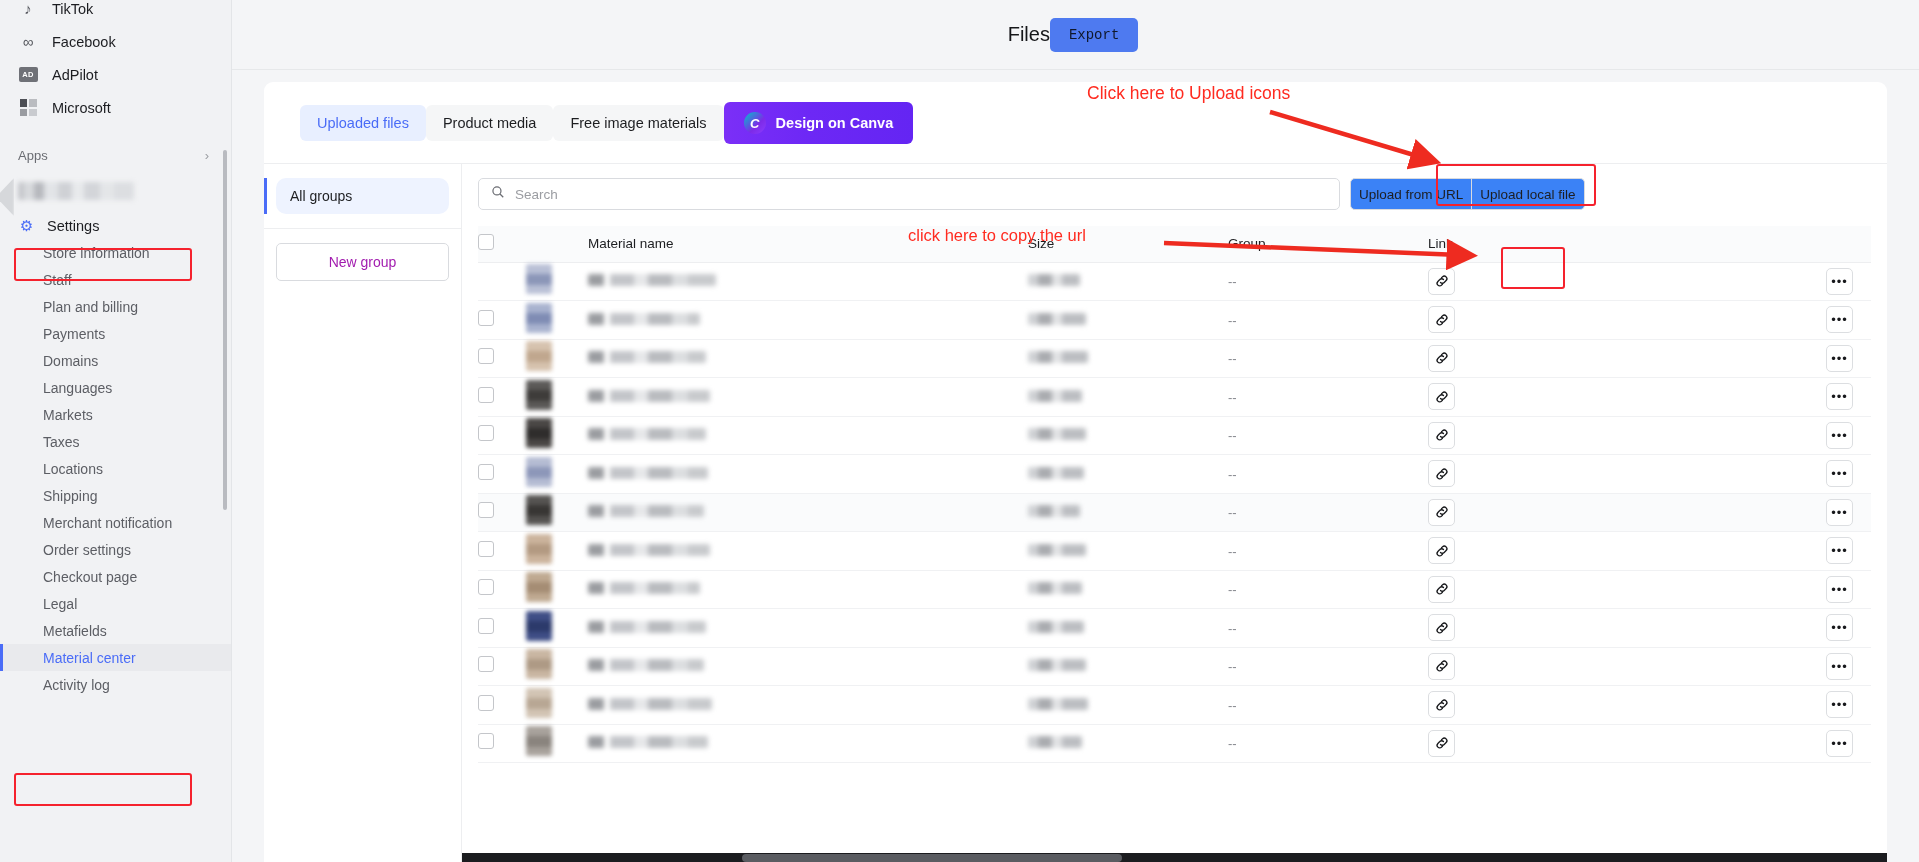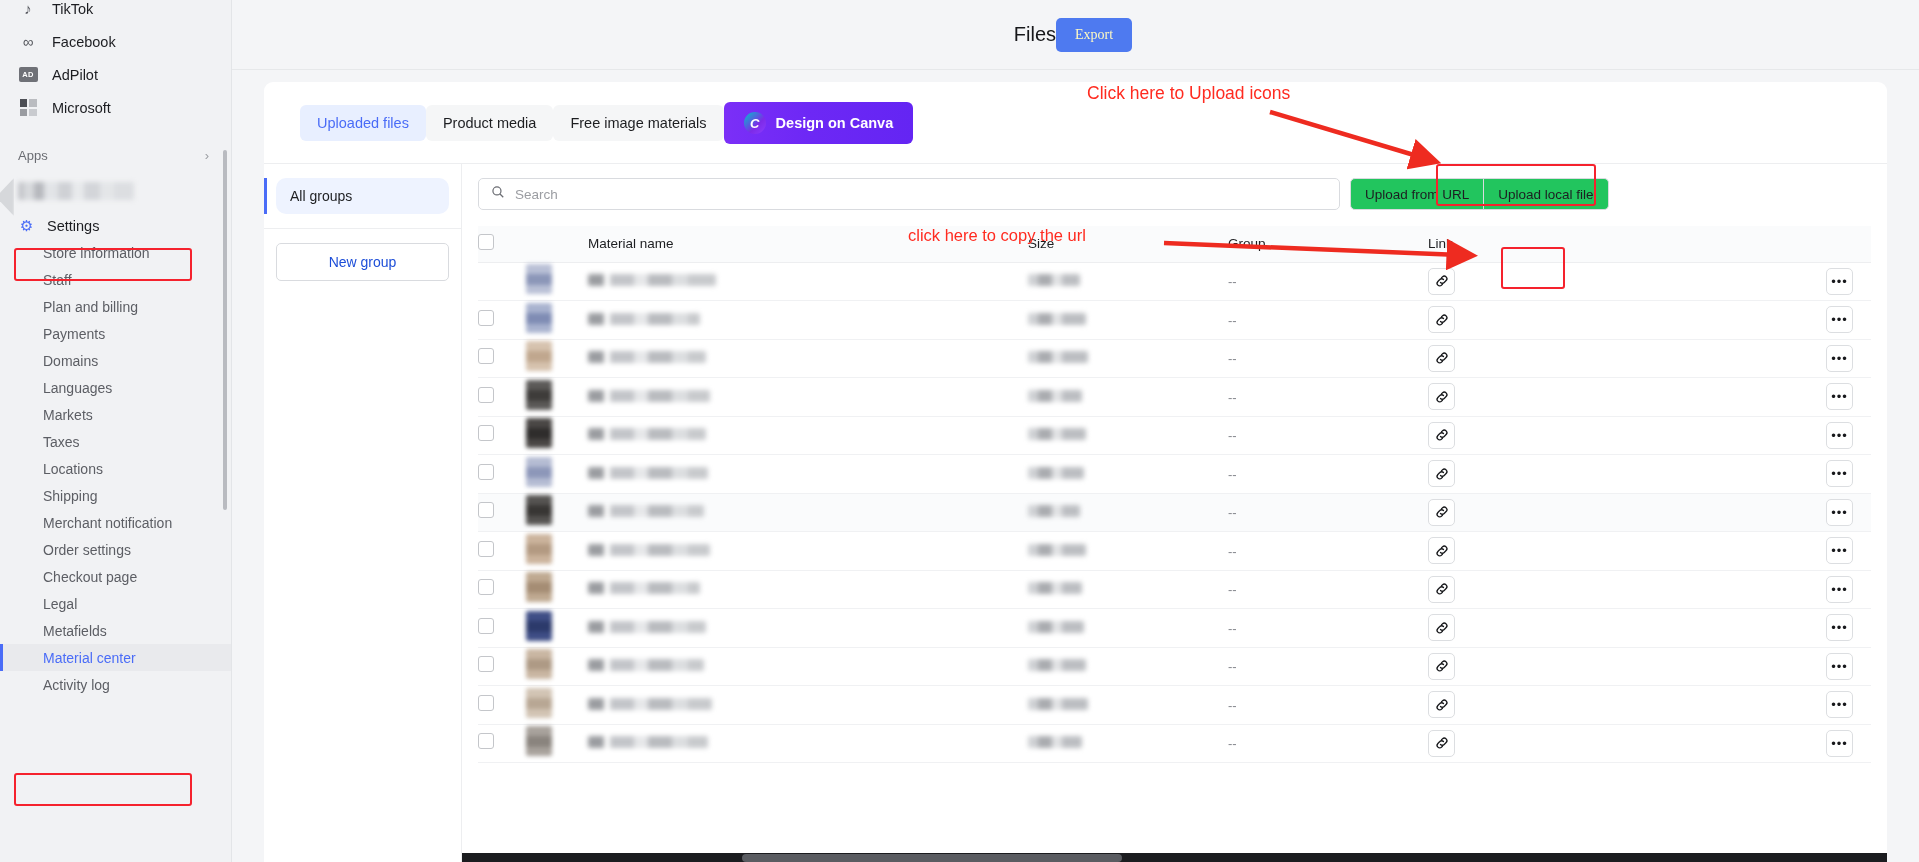--- a/index.html
+++ b/index.html
@@ -83,23 +83,23 @@
   .redbox { position:absolute; border:2.5px solid #f5222d; border-radius:3px; pointer-events:none; }
 
   
   .main { flex:1; position:relative; height:862px; background:#f4f5f7; overflow:hidden; }
   .page-header {
     height: 70px; display:flex; align-items:center; justify-content:center;
     padding: 0 40px 0 35px; border-bottom: 1px solid #e6e8ea;
   }
   .page-title { font-size: 20px; color:#16171a; font-weight:400; }
   .export-btn {
-    background:#4e7af0; color:#fef9c3; border:none; border-radius:5px;
+    background:#4e7af0; color:#0f172a; border:none; border-radius:5px;
     font-size:14px; padding: 9px 19px; cursor:pointer;
-    font-family:Liberation Serif, serif;
+    font-family:Liberation Mono, monospace;
   }
 
   .card {
     margin: 12px 32px 0 32px; background:#fff; border-radius:9px;
     height: 790px; position: relative; overflow:hidden;
   }
   .tabs { display:flex; padding: 20px 0 0 36px; align-items:center; }
   .tab {
     font-size: 14.5px; padding: 10px 17px; border-radius:6px;
     background:#f5f6f7; color:#1d1e21; cursor:pointer; white-space:nowrap;
@@ -120,36 +120,36 @@
   .body-split { display:flex; border-top:1px solid #edeef0; margin-top:19px; height: 700px; }
   .groups-pane { width: 198px; flex:0 0 198px; border-right:1px solid #edeef0; padding: 14px 12px 0 12px; }
   .group-item {
     font-size:14px; color:#1d1e21; padding: 10px 14px; border-radius:10px;
     background:#eef3ff; position:relative; cursor:pointer;
   }
   .group-item::before { content:''; position:absolute; left:-12px; top:0; bottom:0; width:3px; background:#4a6cf7; }
   .grp-divider { height:1px; background:#edeef0; margin: 14px -12px 0 -12px; }
   .new-group-btn {
     margin-top: 14px; width:100%; border:1px solid #d9dbdf; background:#fff;
-    border-radius:5px; font-size:14px; color:#1d4ed8; padding:10px 0; cursor:pointer;
+    border-radius:5px; font-size:14px; color:#a21caf; padding:10px 0; cursor:pointer;
     font-family:"Liberation Sans", sans-serif;
   }
 
   .table-pane { flex:1; padding: 14px 16px 0 16px; position:relative; overflow:hidden; }
   .toolbar { display:flex; gap:0; align-items:center; }
   .search-wrap {
     flex:1; display:flex; align-items:center; gap:10px;
     border:1px solid #d9dbdf; border-radius:5px; height:32px; padding: 0 12px;
     max-width: 862px;
   }
   .search-wrap .ph { color:#9b9da2; font-size:13.5px; }
   .up-group { display:flex; margin-left: 10px; }
   .up-btn {
-    border:1px solid #d9dbdf; background:#22c55e; font-size:13.5px; color:#1d1e21;
-    padding: 0 14px; height:32px; cursor:pointer; font-family:"Liberation Sans", sans-serif;
+    border:1px solid #d9dbdf; background:#3b82f6; font-size:13.5px; color:#1d1e21;
+    padding: 0 8px; height:32px; cursor:pointer; font-family:"Liberation Sans", sans-serif;
   }
   .up-btn.first { border-radius:5px 0 0 5px; }
   .up-btn.last { border-radius:0 5px 5px 0; border-left:none; }
 
   table.files { width:100%; border-collapse: collapse; margin-top: 16px; table-layout: fixed; }
   table.files th {
     background:#fafbfc; font-size:13.5px; color:#1d1e21; font-weight:normal;
     height: 36px; text-align:left; border-bottom:1px solid #edeef0;
   }
   table.files td { height: 38.5px; border-bottom:1px solid #f0f1f3; vertical-align: middle; }

